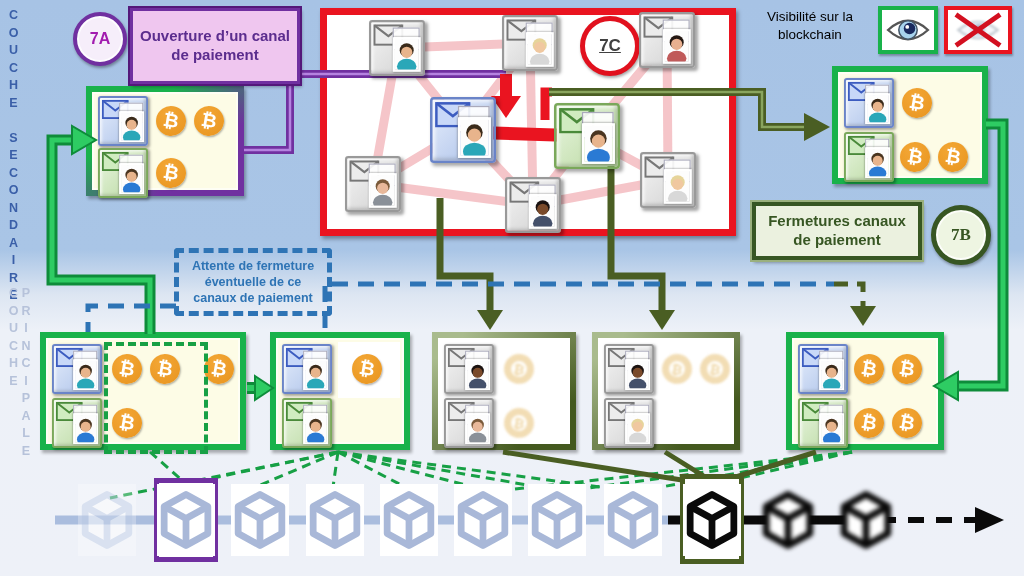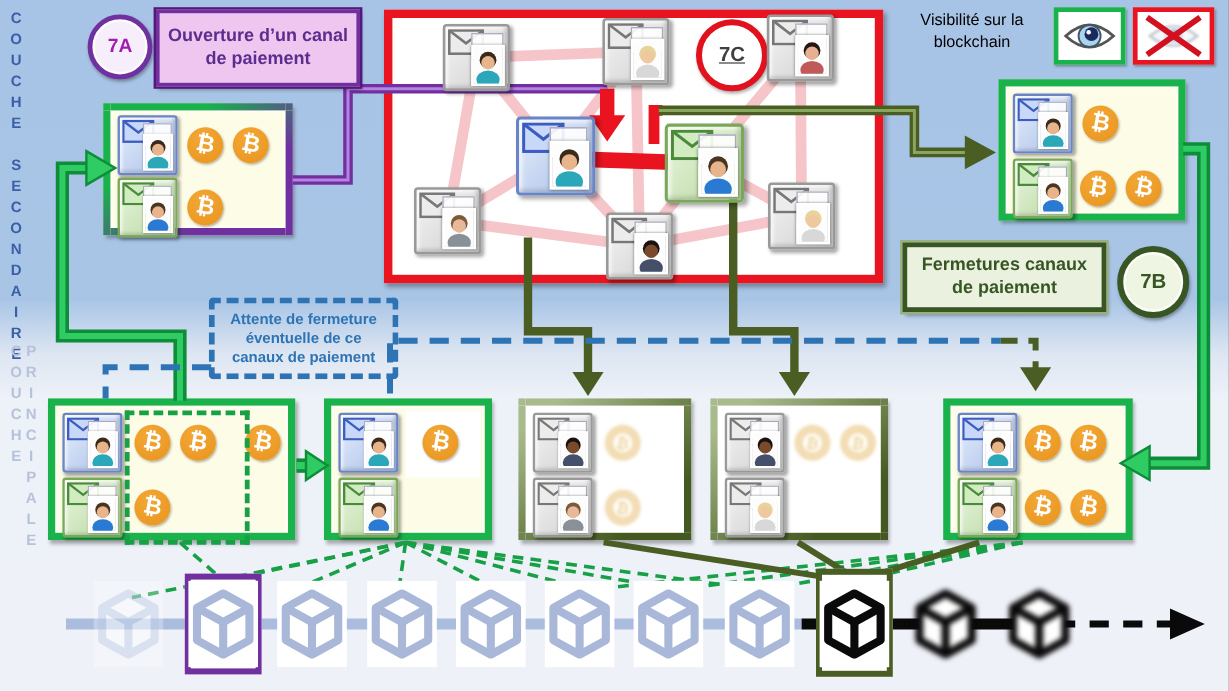--- a/index.html
+++ b/index.html
@@ -18,25 +18,25 @@
     box-shadow:2px 3px 3px rgba(0,0,0,.3), inset 0 0 0 2px rgba(255,255,255,.55);}
   .cbox.gradAB{border-image:linear-gradient(140deg,#19b24b 30%,#7030a0 70%) 1;}
   .cbox.olive{border-image:linear-gradient(140deg,#a9bb8d 10%,#44591f 80%) 1;background:#fff;}
   #red-box{position:absolute;left:320px;top:8px;width:416px;height:228px;box-sizing:border-box;
     border:7px solid #ea1420;background:#fff;z-index:1;box-shadow:2px 3px 4px rgba(0,0,0,.35);}
   
   .badge{position:absolute;border-radius:50%;display:flex;align-items:center;justify-content:center;
     font-weight:bold;z-index:6;box-shadow:1px 2px 3px rgba(0,0,0,.35), inset 0 0 0 2px rgba(255,255,255,.8);}
   #badge-a{left:73px;top:12px;width:46px;height:46px;border:4px solid #7030a0;background:#f6eefa;color:#a21caf;font-size:16px;}
   #badge-c{left:580px;top:16px;width:50px;height:50px;border:5px solid #e1111e;background:#fff;color:#404040;font-size:17px;text-decoration:underline;}
-  #badge-b{left:931px;top:205px;width:50px;height:50px;border:5px solid #375623;background:#eef5e2;color:#375623;font-size:17px;}
+  #badge-b{left:931px;top:205px;width:50px;height:50px;border:5px solid #375623;background:#eef5e2;color:#375623;font-size:17px;font-family:Liberation Serif, serif;}
   
   .callout{position:absolute;box-sizing:border-box;display:flex;align-items:center;justify-content:center;
     text-align:center;font-weight:bold;z-index:6;}
-  #callout-opening{left:130px;top:8px;width:170px;height:64px;background:#efc6ef;border:3px solid #7030a0;
+  #callout-opening{left:130px;top:8px;width:170px;height:76px;background:#efc6ef;border:3px solid #7030a0;
     box-shadow:0 0 0 2px #54187a,2px 3px 3px rgba(0,0,0,.3);color:#5b2d8e;font-size:15px;line-height:1.25;padding:2px 2px;}
   #callout-closing{left:752px;top:202px;width:170px;height:58px;background:#ebf1df;border:4px solid #375623;
     box-shadow:0 0 0 2px #9ab07e,2px 3px 3px rgba(0,0,0,.3);color:#375623;font-size:15px;line-height:1.25;padding:13px 4px;}
   #callout-waiting{left:174px;top:248px;width:158px;height:68px;border:5px dashed #2e74b5;border-radius:4px;
     color:#2e74b5;font-size:12.5px;line-height:1.3;padding:2px 4px;z-index:4;}
   #visibility-label{left:748px;top:8px;width:124px;text-align:center;color:#000;font-weight:normal;font-size:13.5px;line-height:1.3;position:absolute;z-index:6;}
   .eye-box{position:absolute;box-sizing:border-box;background:#fff;z-index:6;display:flex;align-items:center;justify-content:center;box-shadow:1px 2px 2px rgba(0,0,0,.3);}
   #eye-visible{left:878px;top:6px;width:60px;height:48px;border:4px solid #19b24b;}
   #eye-hidden{left:944px;top:6px;width:68px;height:48px;border:4px solid #ea1420;}
   

